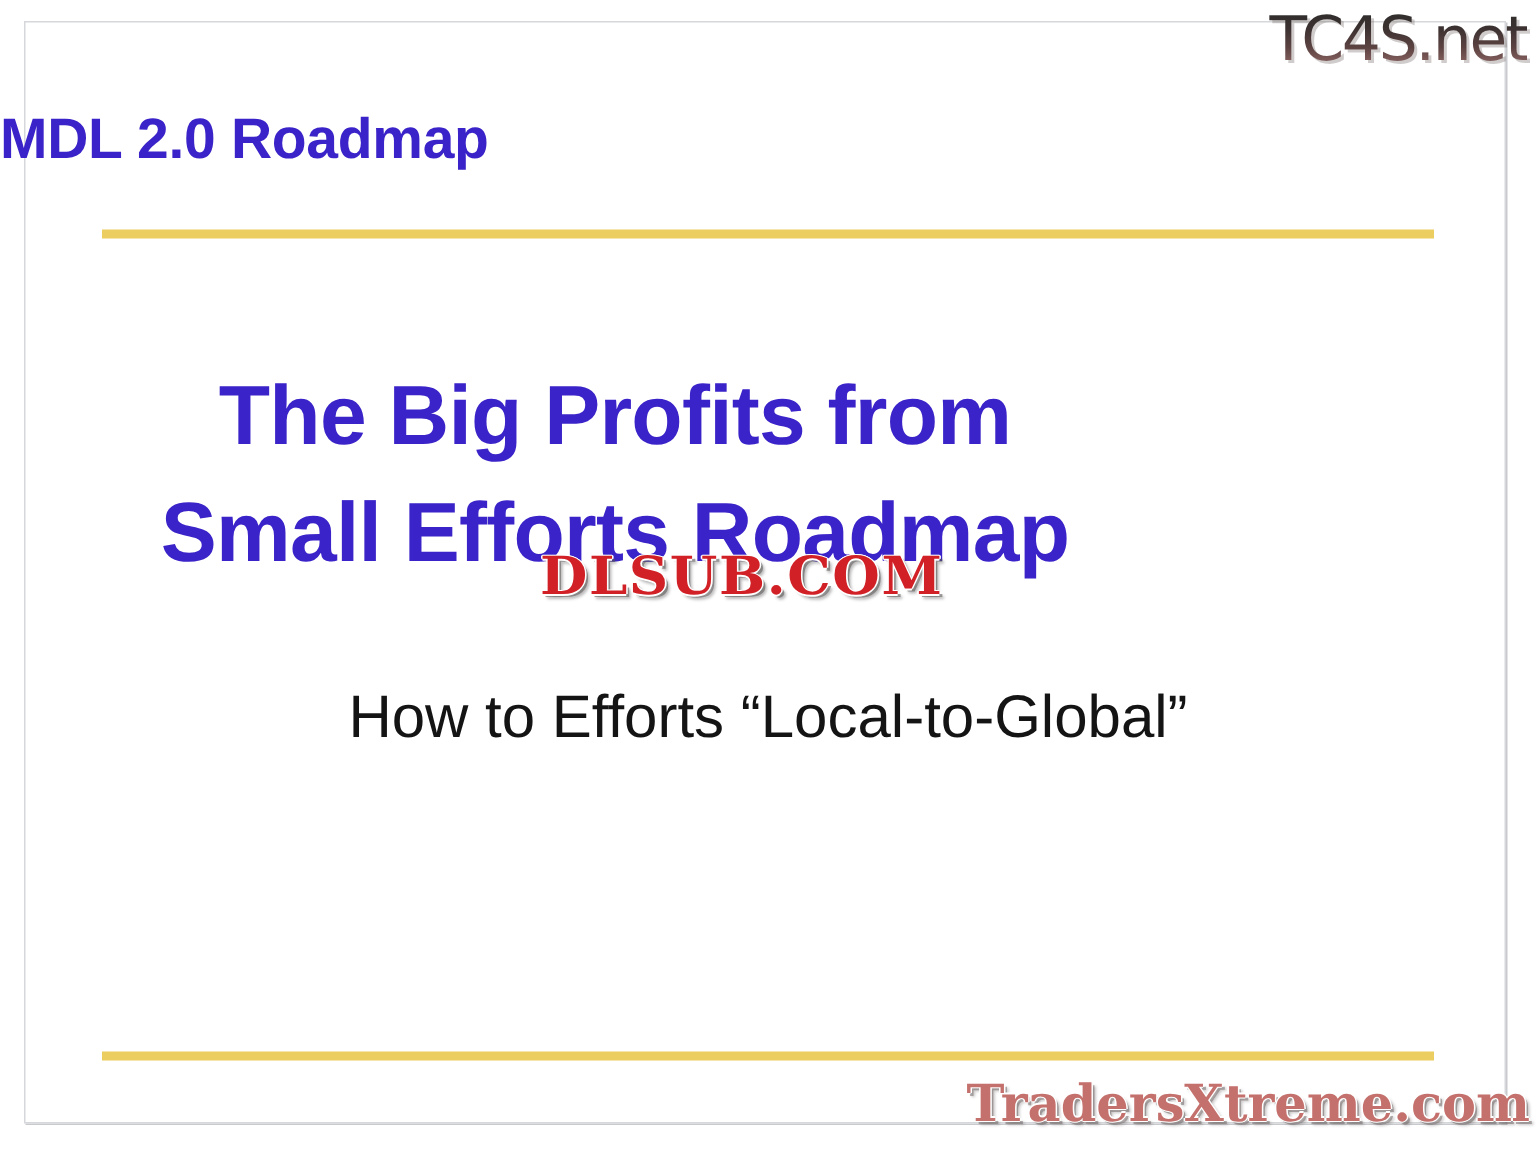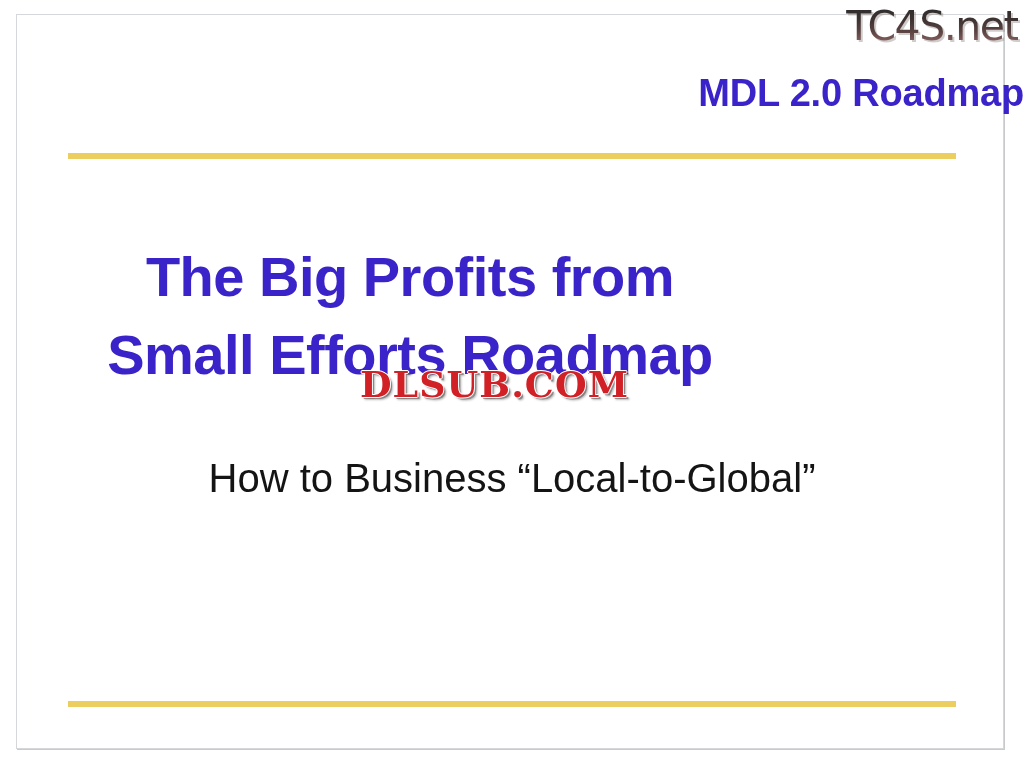--- a/index.html
+++ b/index.html
@@ -42,21 +42,21 @@
   }
   .gold-rule.top    { top: 153px; }
   .gold-rule.bottom { top: 701px; }
 
   
   .slide-title {
     position: absolute;
     left: 0;
     top: 72px;
     width: 1024px;
-    text-align: right;
+    text-align: left;
     font-size: 38px;
     font-weight: bold;
     color: #3a23c8;
     letter-spacing: -0.2px;
     white-space: nowrap;
   }
 
   
   .headline {
     position: absolute;
@@ -166,21 +166,22 @@
   <div class="gold-rule top"></div>
 
   <div class="headline">
     <span class="hl-line">The Big Profits from</span>
     <span class="hl-line">Small Efforts Roadmap</span>
   </div>
 
   <div class="wm-dlsub">DLSUB.COM</div>
 
   <div class="body-copy">
-    <span class="bc-line">How to Business “Local-to-Global”</span>
+    <span class="bc-line">How to Efforts “Local-to-Global”</span>
   </div>
 
   <div class="gold-rule bottom"></div>
 
   <div class="wm-tc4s">TC4S.net</div>
 
+  <div class="wm-traders">TradersXtreme.com</div>
 
 </div>
 
 </body></html>

